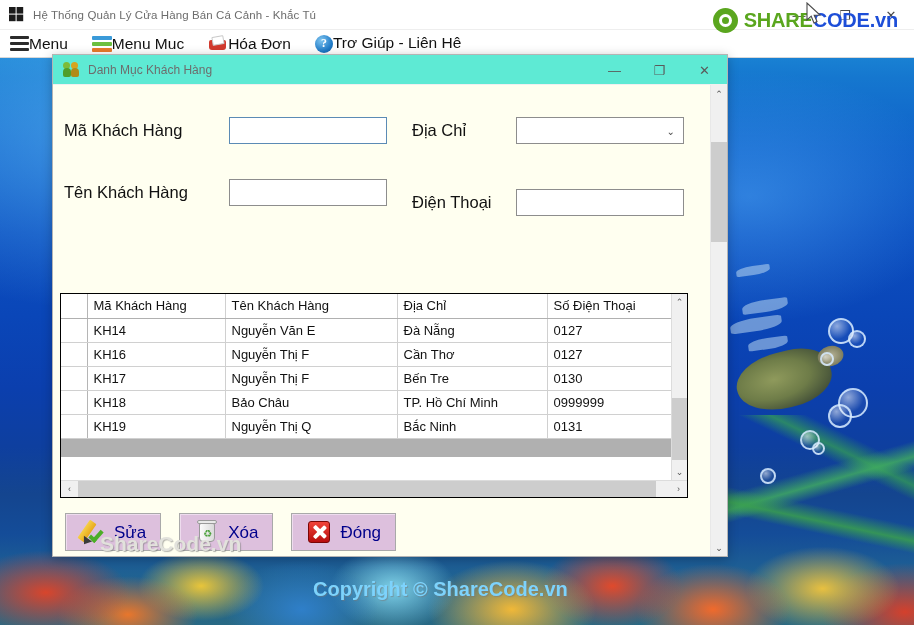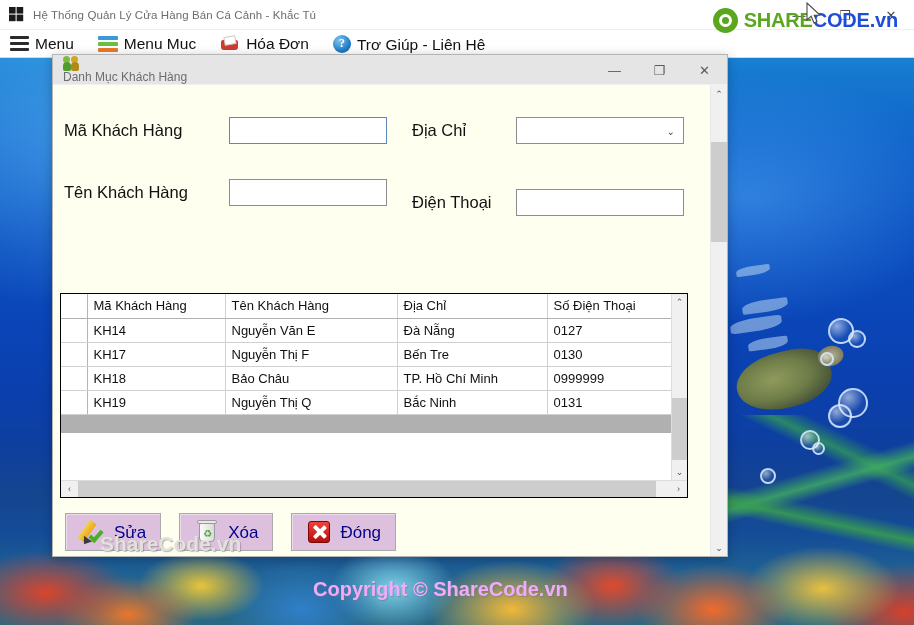--- a/index.html
+++ b/index.html
@@ -92,21 +92,21 @@
   .cap-btn {
     width: 46px; height: 30px; display: flex; align-items: center; justify-content: center;
     color: #4a4a4a; font-size: 13px;
   }
 
   .menubar {
     height: 27px; display: flex; align-items: center; gap: 0px; padding-left: 10px;
     background: #ffffff;
   }
   .menu-item {
-    display: flex; align-items: flex-end; gap: 6px;
+    display: flex; align-items: flex-start; gap: 0;
     padding: 0 14px 0 0; margin-right: 10px;
     font-size: 15.5px; color: #111; white-space: nowrap;
   }
   .menu-item .mlabel { line-height: 1; }
 
   .ico-hamburger { width: 19px; height: 15px; display:flex; flex-direction:column; justify-content:space-between; }
   .ico-hamburger i { display:block; height: 3px; background:#2b2b2b; border-radius:1px; }
 
   .ico-stack { width: 20px; height: 16px; display:flex; flex-direction:column; justify-content:space-between; }
   .ico-stack i { display:block; height: 4px; border-radius:1px; }
@@ -140,24 +140,23 @@
 
   
   #dialog {
     position: absolute; left: 52px; top: 54px; width: 676px; height: 503px;
     background: #fffff0;
     border: 1px solid #b4b4b4;
     box-shadow: 0 2px 10px rgba(0,0,0,.25);
     display: flex; flex-direction: column;
   }
   .dlg-title {
-    height: 30px; background: #e5e5e5; display: flex; 
+    height: 30px; background: #5eead4; display: flex; align-items: center;
     padding-left: 10px; gap: 8px; border-bottom: 1px solid #f0f0f0;
     position: relative;
-    flex-direction: column;
   }
   .dlg-icon { width: 17px; height: 17px; position: relative; }
   .dlg-icon .h1, .dlg-icon .h2 { position:absolute; width:7px; height:7px; border-radius:50%; background:#7dbb3a; }
   .dlg-icon .h1 { left:0px; top:1px; }
   .dlg-icon .h2 { left:8px; top:1px; background:#d6a520; }
   .dlg-icon .b1 { position:absolute; left:0px; top:7px; width:8px; height:9px; border-radius:4px 4px 2px 2px; background:#4f9e2a;}
   .dlg-icon .b2 { position:absolute; left:8px; top:7px; width:8px; height:9px; border-radius:4px 4px 2px 2px; background:#b08a18;}
   .dlg-title-text { font-size: 12px; color: #6d6d6d; }
   .dlg-caption { position:absolute; right:0; top:0; height:30px; display:flex; }
   .dlg-cap-btn { width: 45px; height: 30px; display:flex; align-items:center; justify-content:center;
@@ -263,21 +262,21 @@
   .ic-close .x1 { transform: rotate(45deg); }
   .ic-close .x2 { transform: rotate(-45deg); }
 
   
   .wm {
     position: absolute; font-weight: bold; color: rgba(230,230,230,.92);
     text-shadow: 1px 1px 1px rgba(120,120,120,.55);
     white-space: nowrap; pointer-events: none;
   }
   #wm-inner { left: 100px; top: 532px; font-size: 21px; color:#e2e2dc; }
-  #wm-bottom { left: 313px; top: 578px; font-size: 20px; color:#f0abfc; }
+  #wm-bottom { left: 313px; top: 578px; font-size: 20px; color:#7dd3fc; }
 </style>
 </head>
 <body>
 
 <div id="desktop">
 
   <div class="bg-water"></div>
   <div class="bg-reef"></div>
   <div class="bg-seaweed"></div>
   <div class="turtle"></div>
@@ -419,20 +418,27 @@
                 <tbody>
                   <tr>
                     <td class="rowhdr"></td>
                     <td>KH14</td>
                     <td>Nguyễn Văn E</td>
                     <td>Đà Nẵng</td>
                     <td>0127</td>
                   </tr>
                   <tr>
                     <td class="rowhdr"></td>
+                    <td>KH16</td>
+                    <td>Nguyễn Thị F</td>
+                    <td>Cần Thơ</td>
+                    <td>0127</td>
+                  </tr>
+                  <tr>
+                    <td class="rowhdr"></td>
                     <td>KH17</td>
                     <td>Nguyễn Thị F</td>
                     <td>Bến Tre</td>
                     <td>0130</td>
                   </tr>
                   <tr>
                     <td class="rowhdr"></td>
                     <td>KH18</td>
                     <td>Bảo Châu</td>
                     <td>TP. Hồ Chí Minh</td>

